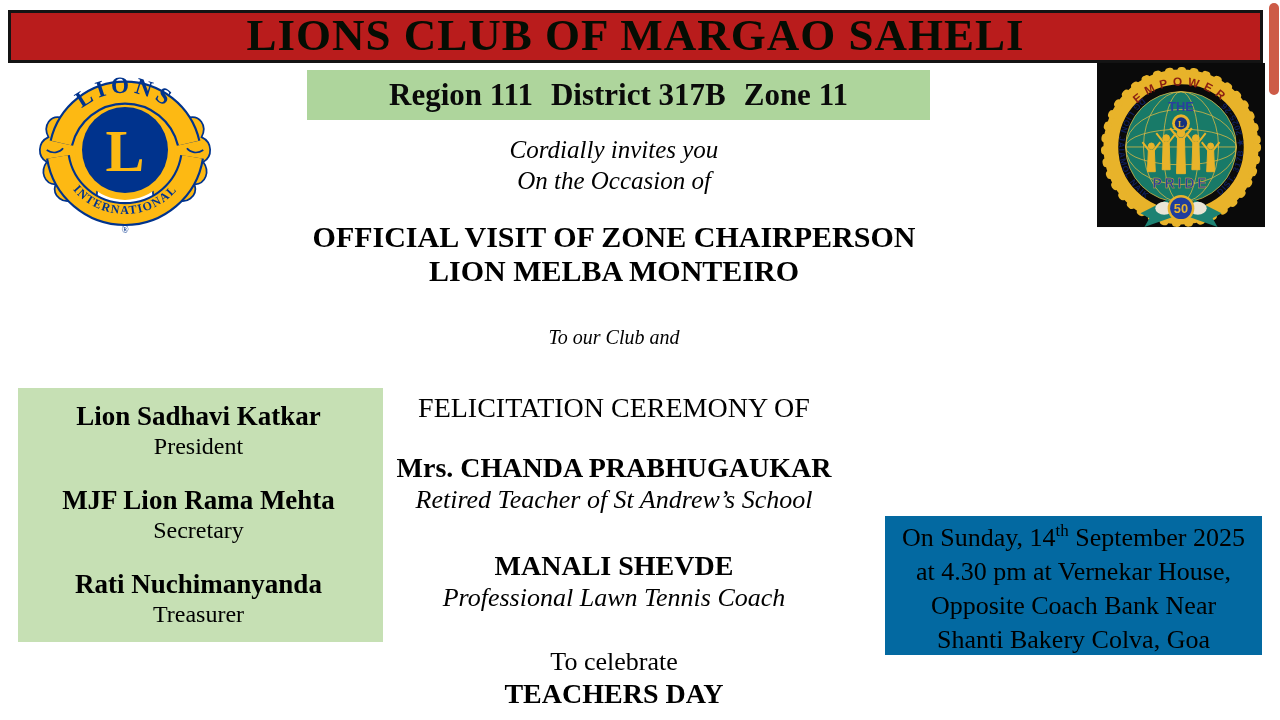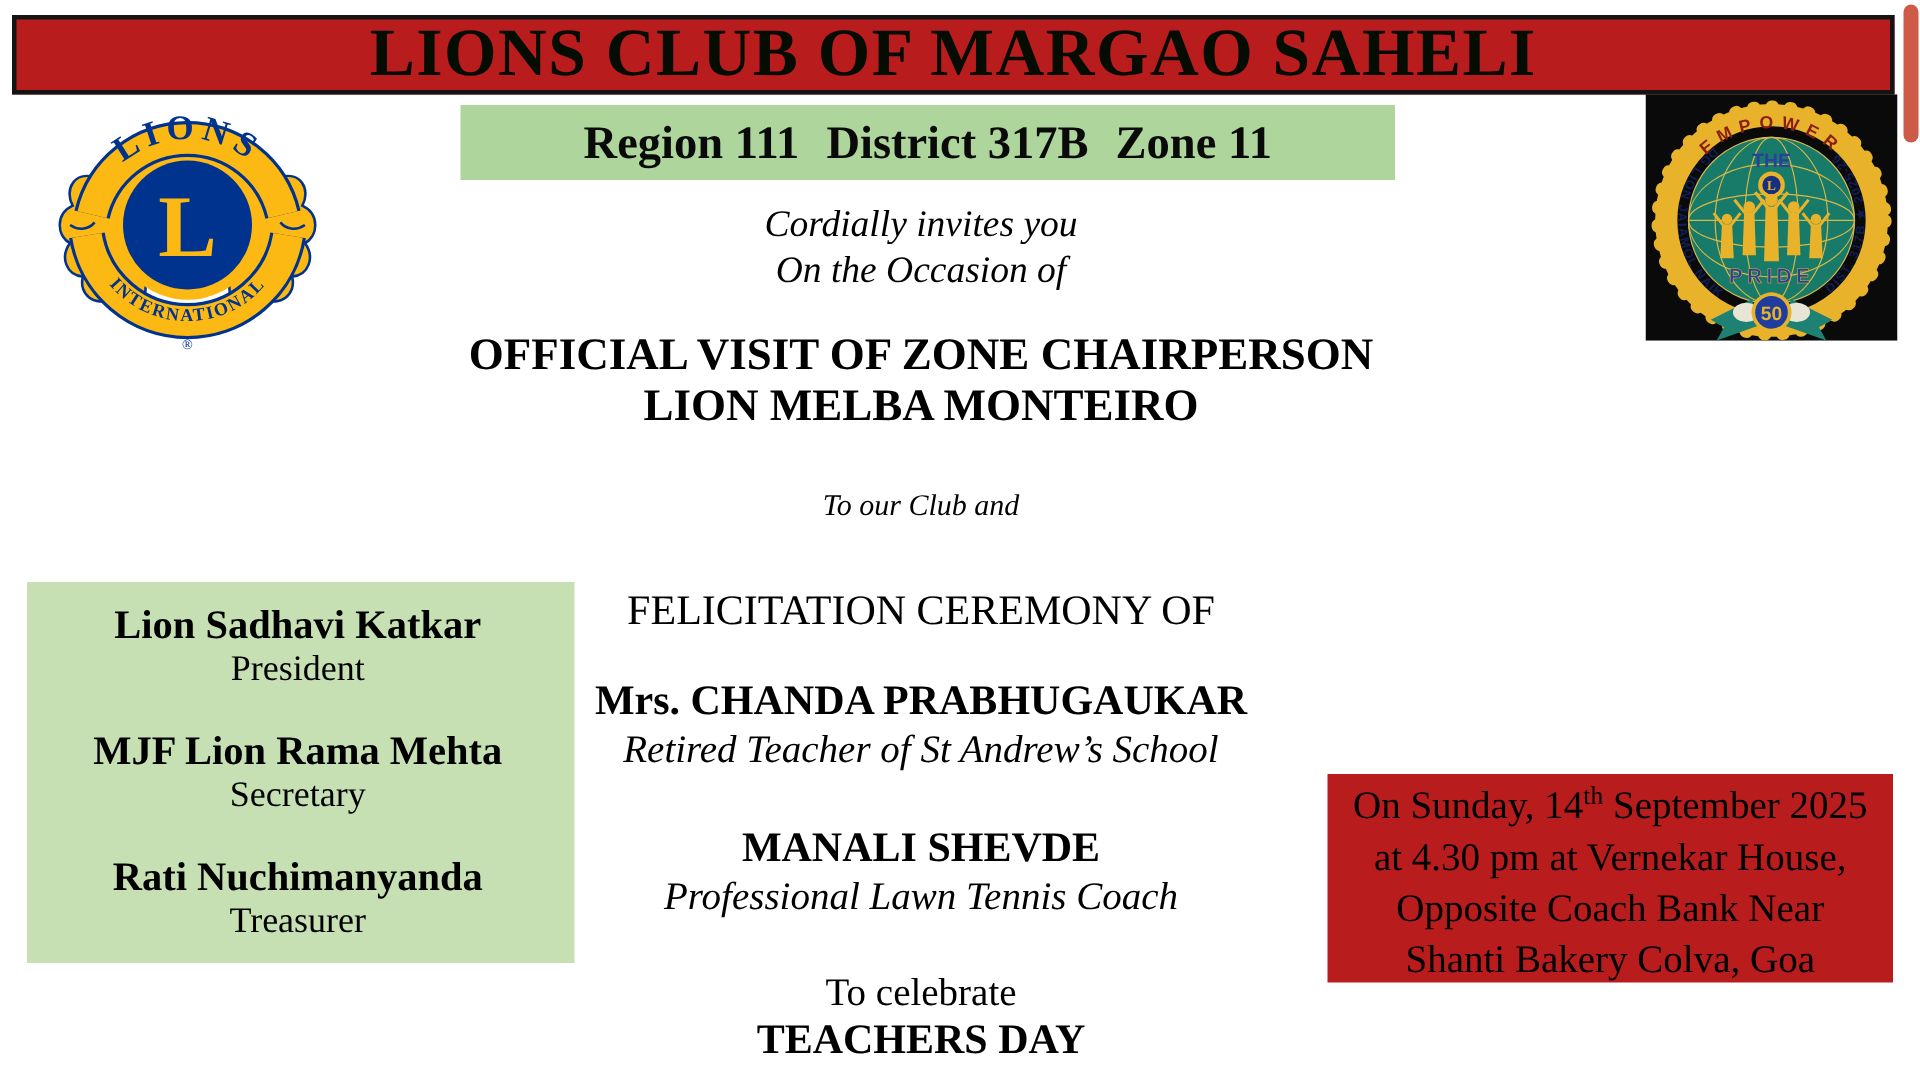--- a/index.html
+++ b/index.html
@@ -49,21 +49,21 @@
     background:#c6e0b4;text-align:center;
     display:flex;flex-direction:column;justify-content:space-between;
     padding:12px 4px 14px 0;box-sizing:border-box;
   }
   .officer-name{font-size:27px;font-weight:700;line-height:32px;}
   .officer-role{font-size:24px;line-height:28px;}
 
   
   .venue{
     left:885px;top:516px;width:377px;height:139px;
-    background:#b91c1c;text-align:center;
+    background:#0369a1;text-align:center;
     font-size:26px;line-height:34px;
     display:flex;flex-direction:column;justify-content:center;
   }
   .venue sup{font-size:17px;}
 
   
   .lions-logo{left:36px;top:64px;width:178px;height:172px;}
   .badge{left:1097px;top:62px;width:168px;height:166px;}
   .edge-sliver{
     right:1px;top:3px;width:10px;height:92px;

